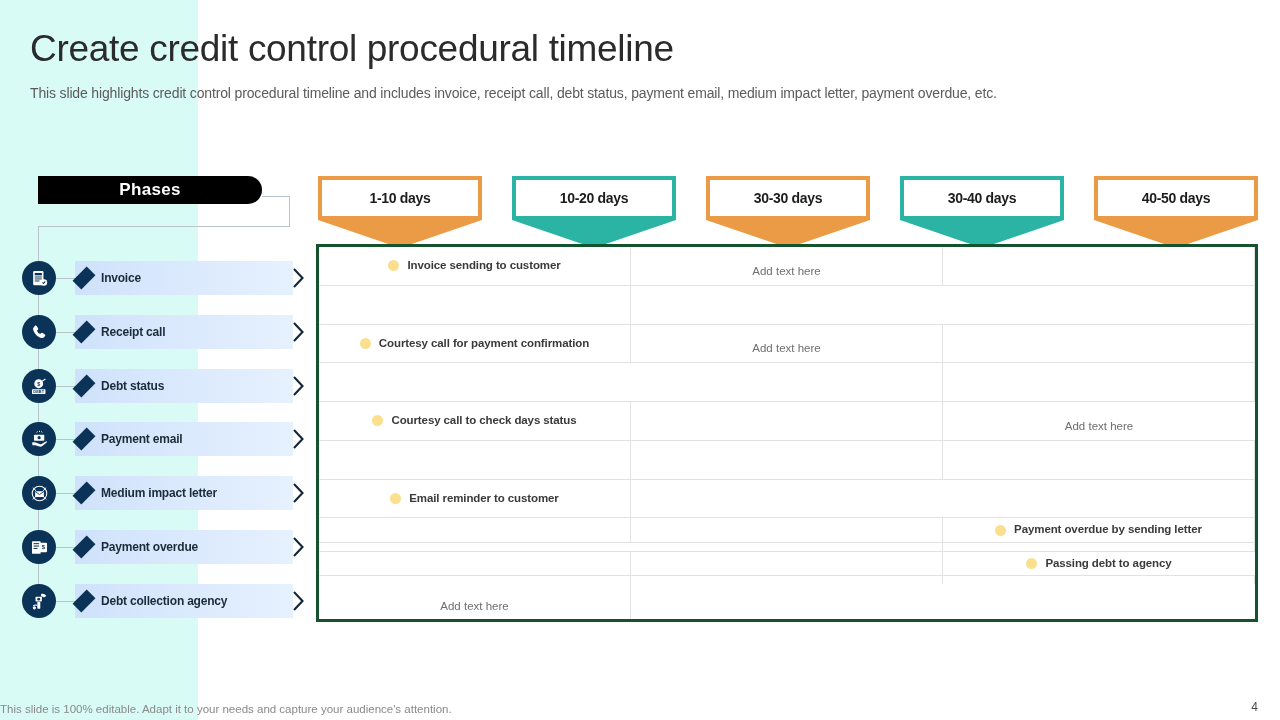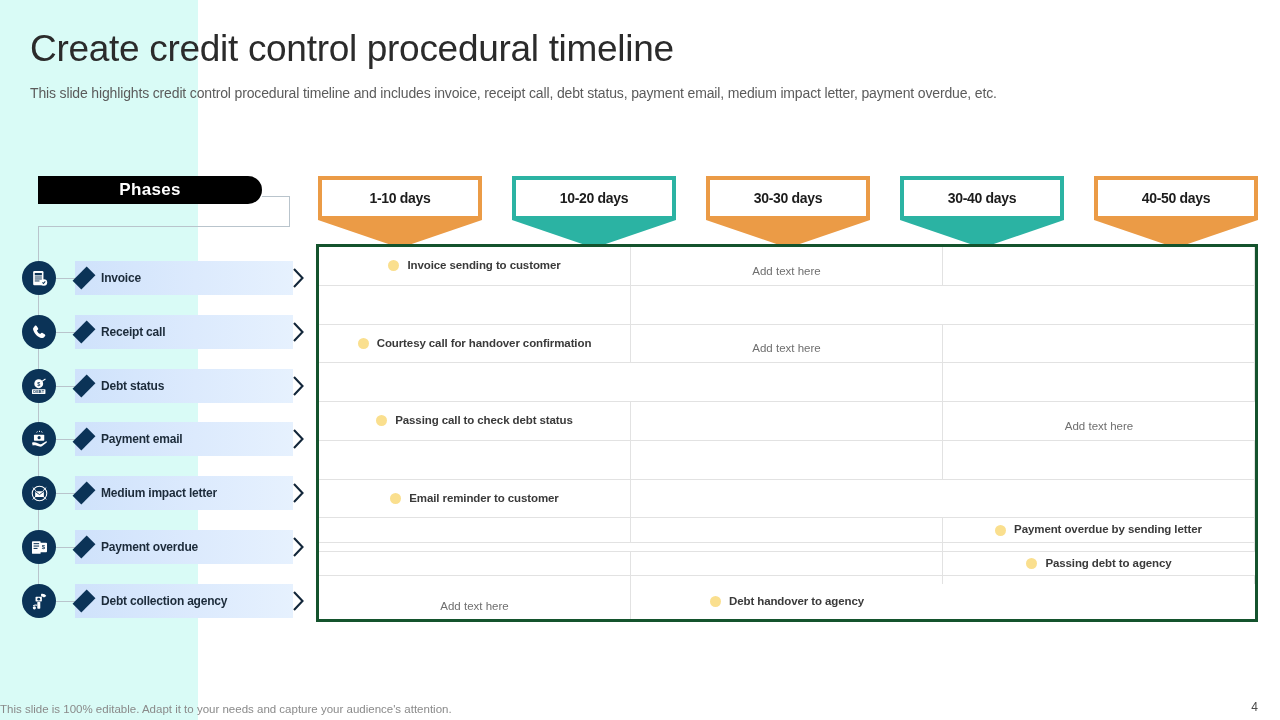--- a/index.html
+++ b/index.html
@@ -327,36 +327,36 @@
           <span class="cell-text placeholder">Add text here</span>
         </div>
       </div>
       <div class="cell"></div>
       <div class="cell"></div>
       <div class="cell"></div>
       <div class="cell"></div>
       <div class="cell">
         <div class="cell-inner">
           <span class="dot"></span>
-          <span class="cell-text filled">Courtesy  call for handover confirmation</span>
+          <span class="cell-text filled">Courtesy  call for payment confirmation</span>
         </div>
       </div>
       <div class="cell">
         <div class="cell-inner">
           <span class="cell-text placeholder">Add text here</span>
         </div>
       </div>
       <div class="cell"></div>
       <div class="cell"></div>
       <div class="cell"></div>
       <div class="cell"></div>
       <div class="cell">
         <div class="cell-inner">
           <span class="dot"></span>
-          <span class="cell-text filled">Passing  call to check debt status</span>
+          <span class="cell-text filled">Courtesy  call to check days status</span>
         </div>
       </div>
       <div class="cell"></div>
       <div class="cell">
         <div class="cell-inner">
           <span class="cell-text placeholder">Add text here</span>
         </div>
       </div>
       <div class="cell"></div>
       <div class="cell"></div>
@@ -389,23 +389,17 @@
         </div>
       </div>
       <div class="cell lastrow"></div>
       <div class="cell lastrow"></div>
       <div class="cell lastrow"></div>
       <div class="cell lastrow">
         <div class="cell-inner">
           <span class="cell-text placeholder">Add text here</span>
         </div>
       </div>
-      <div class="cell lastrow">
-        <div class="cell-inner">
-          <span class="dot"></span>
-          <span class="cell-text filled">Debt handover to agency</span>
-        </div>
-      </div>
     </div>
 
   <div class="footer-note">This slide is 100% editable. Adapt it to your needs and capture your audience's attention.</div>
   <div class="page-num">4</div>
 </div>
 
 </body></html>

